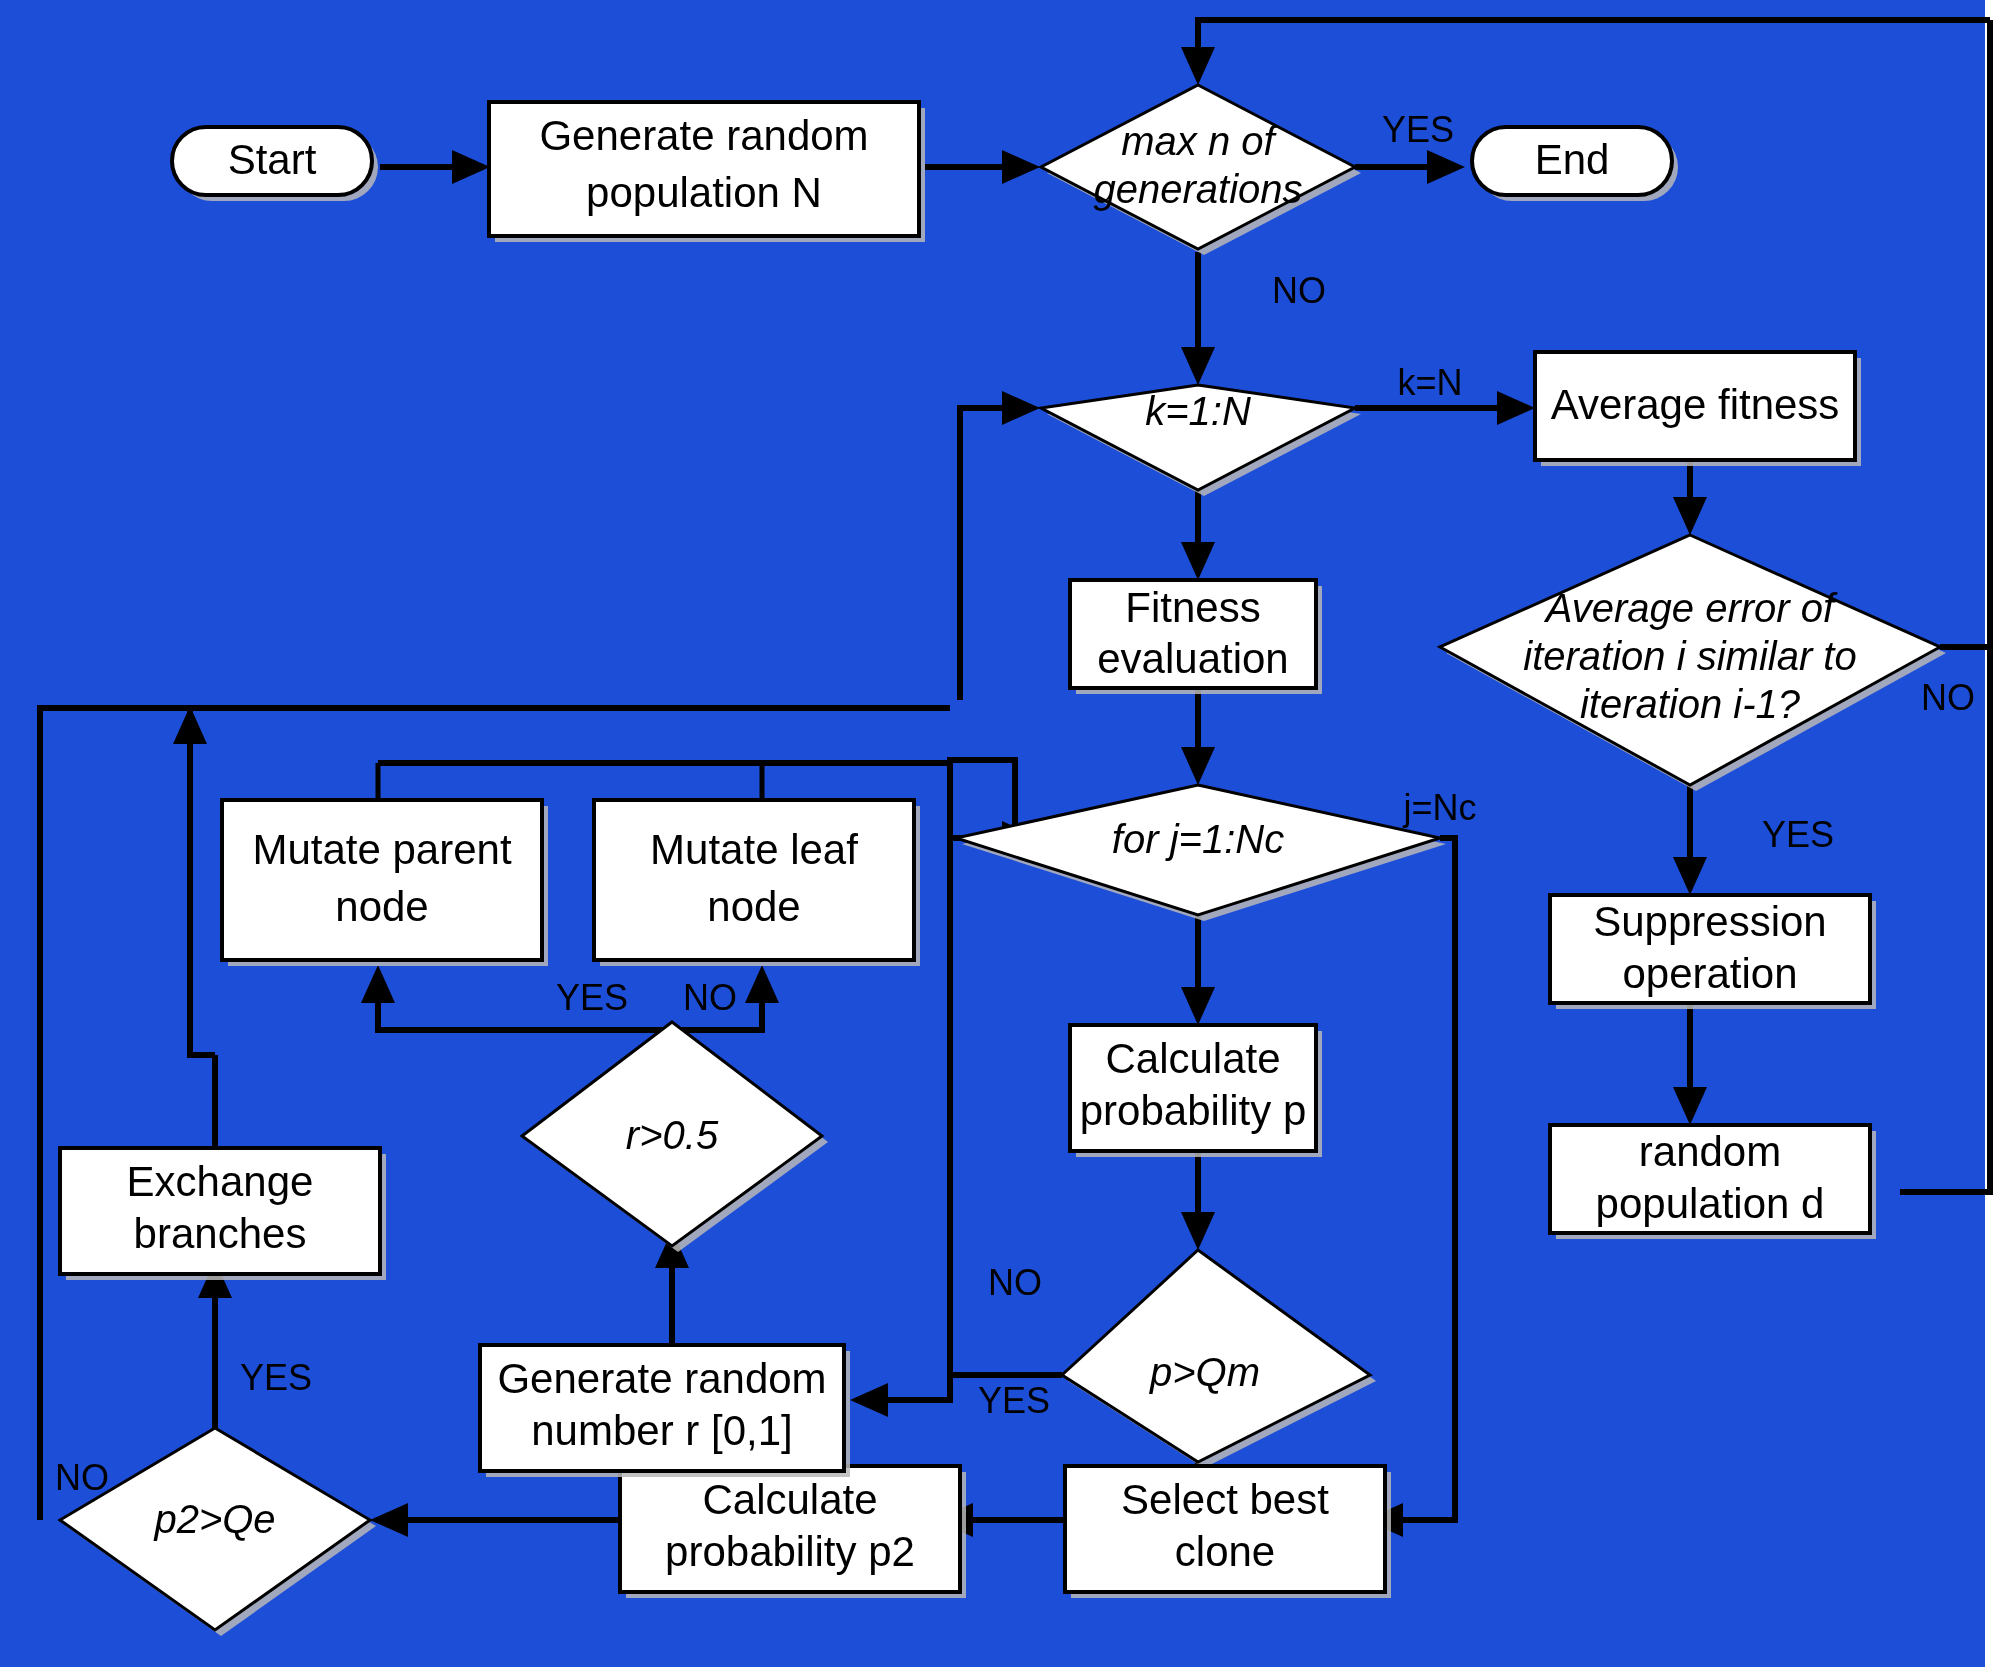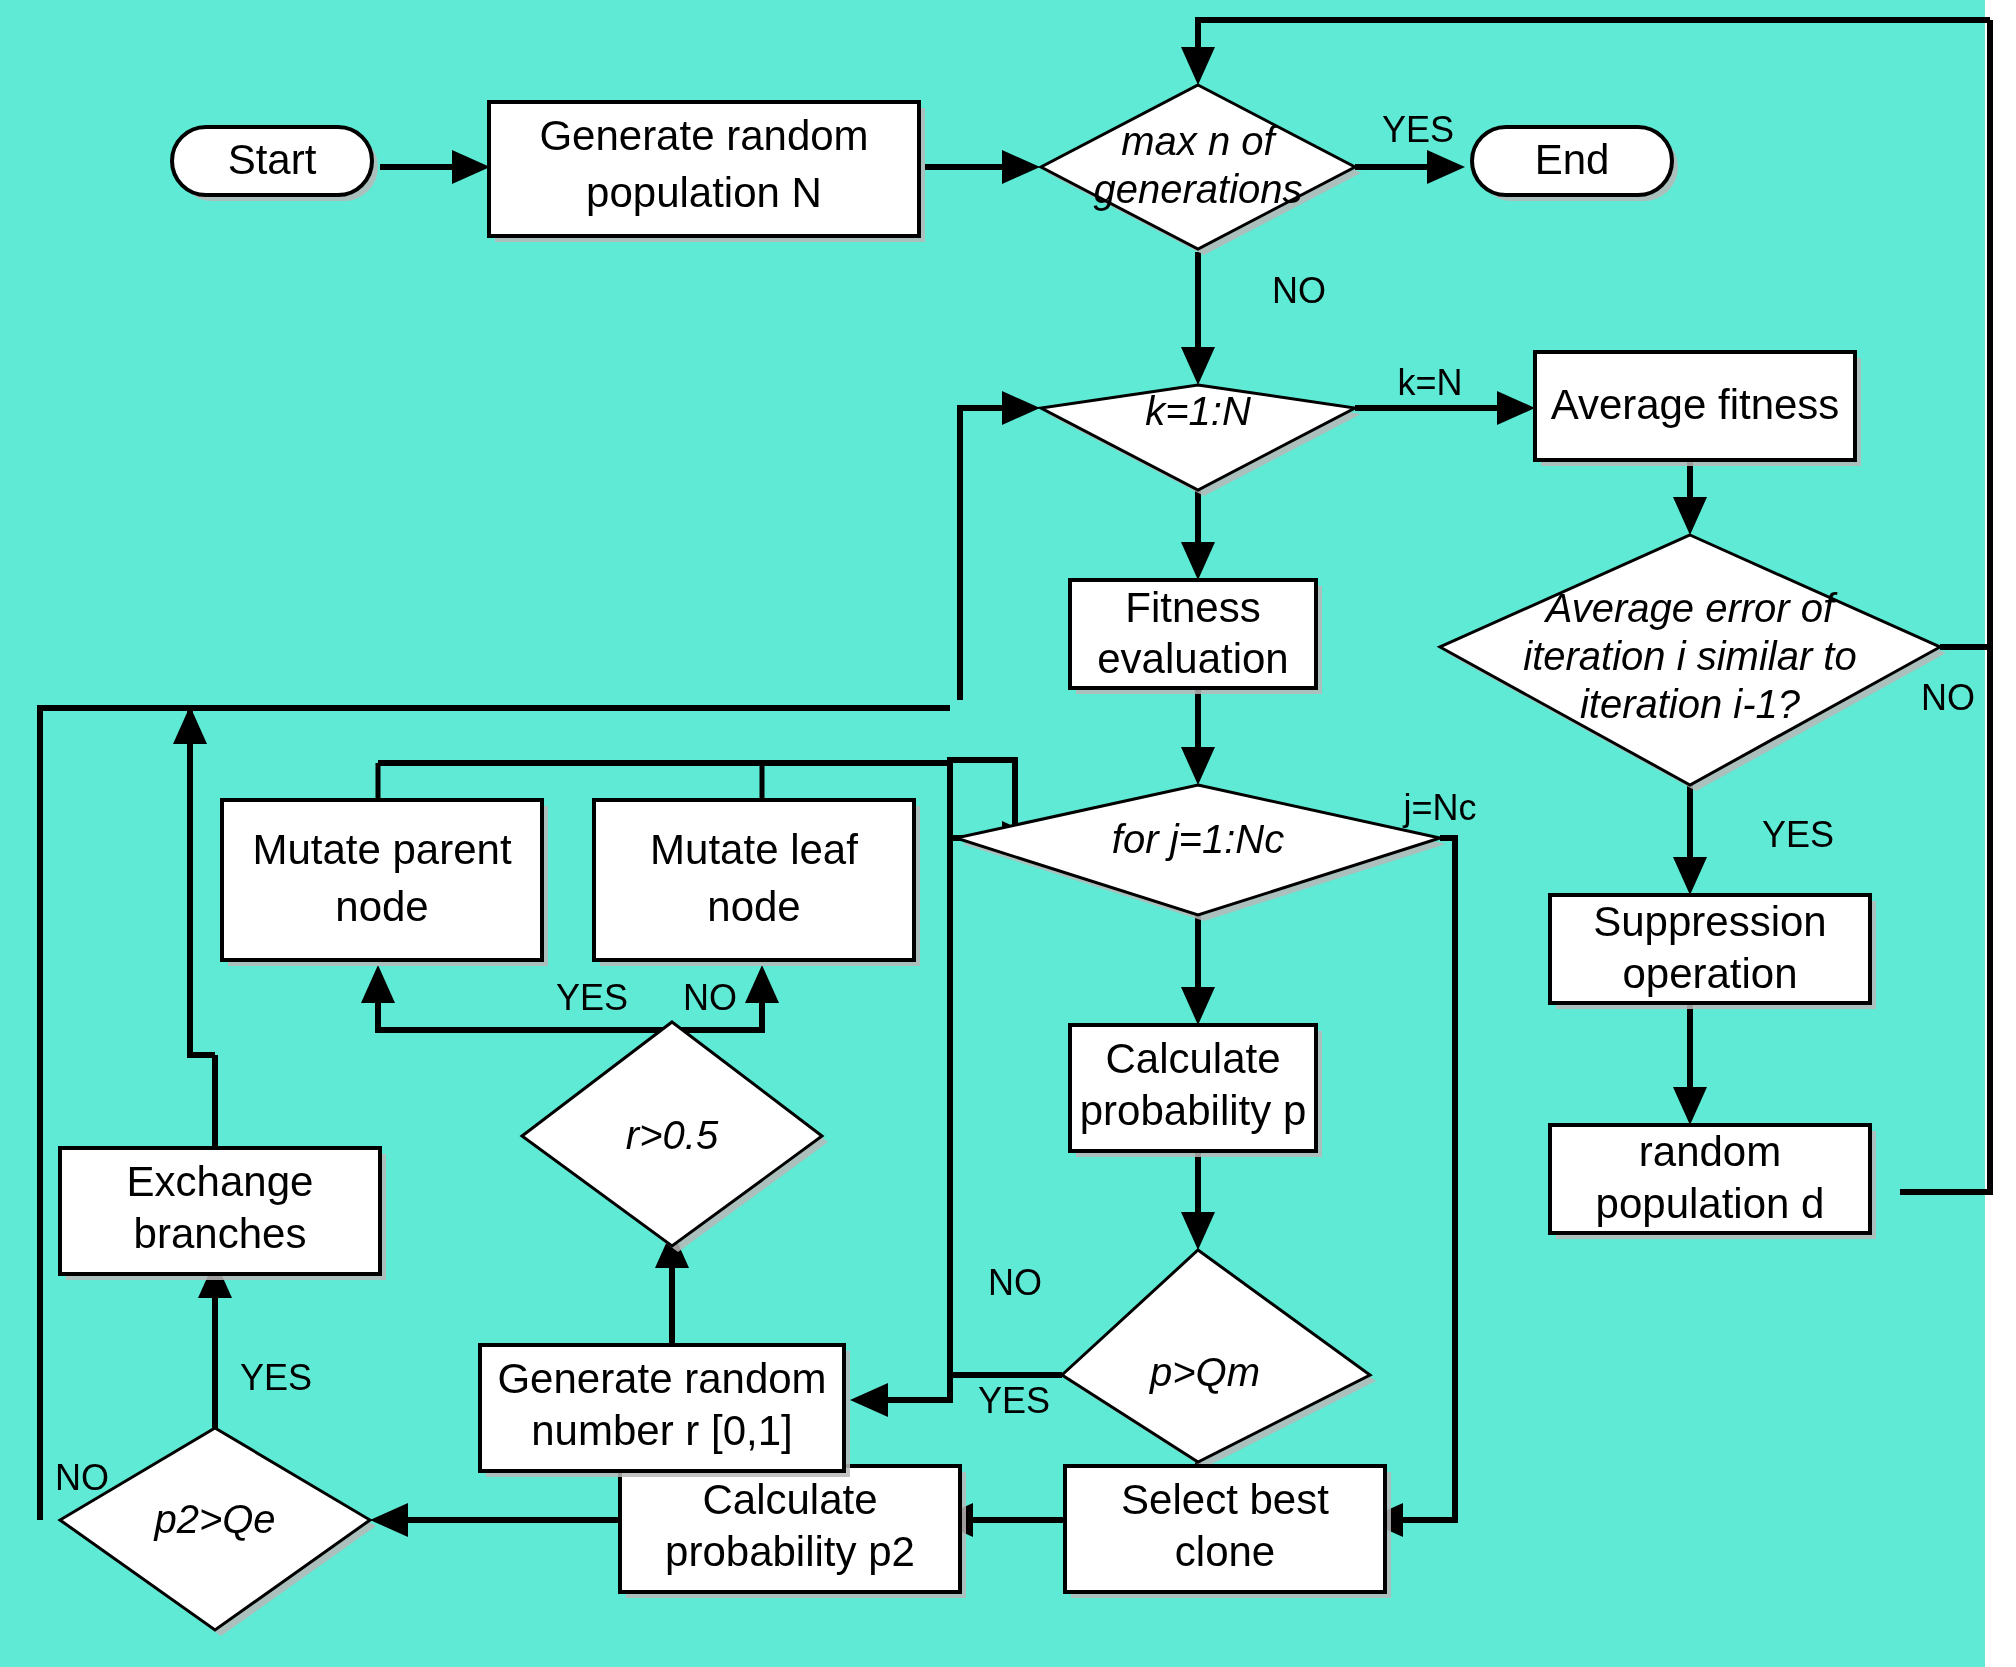--- a/index.html
+++ b/index.html
@@ -4,21 +4,21 @@
 <style>
   html, body {
     margin: 0;
     padding: 0;
     background: #ffffff;
   }
   #canvas-wrap {
     position: relative;
     width: 1985px;
     height: 1667px;
-    background: #5eead4;
+    background: #1d4ed8;
     font-family: "Liberation Sans", sans-serif;
   }
   svg#flowchart {
     display: block;
     width: 2016px;
     height: 1667px;
   }
   .node-shape {
     fill: #ffffff;
     stroke: #000000;

